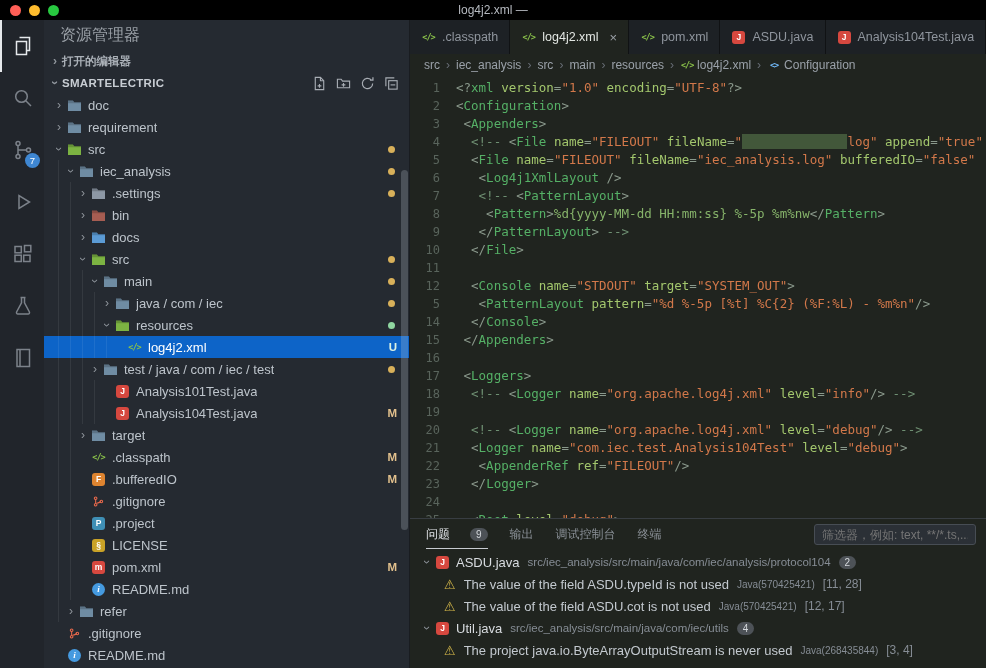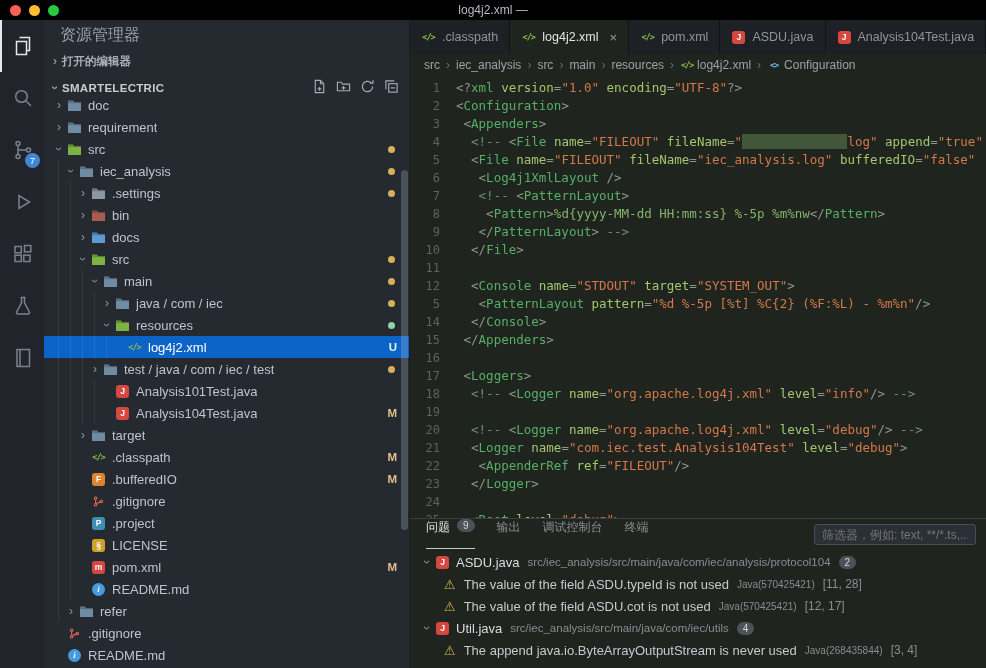--- a/index.html
+++ b/index.html
@@ -12,21 +12,21 @@
 .wtitle{position:absolute;left:0;right:0;text-align:center;font-size:12px;color:#b6bac0;pointer-events:none}
 .main{flex:1;display:flex;min-height:0}
 .activitybar{width:44px;background:#21252b;flex:none;display:flex;flex-direction:column}
 .ab-item{height:52px;display:flex;align-items:center;justify-content:center;position:relative;color:#7c828a;border-left:2px solid transparent}
 .ab-item.active{color:#e6e9ec;border-left-color:#e6e9ec}
 .ab-item svg{width:24px;height:24px;display:block}
 .ab-badge{position:absolute;right:4px;bottom:8px;min-width:15px;height:15px;border-radius:8px;background:var(--scm-badge);color:#fff;font-size:9.5px;display:flex;align-items:center;justify-content:center;padding:0 3px}
 .sidebar{width:366px;background:#252a31;flex:none;position:relative;overflow:hidden;border-right:1px solid #191c20}
 .sb-title{height:30px;line-height:30px;padding-left:16px;font-size:16px;color:#9aa0a7}
 .sb-section{height:22px;display:flex;align-items:center;font-size:11.5px;font-weight:bold;color:#abb1b8;padding-left:4px}
-.sb-workspace{height:22px;display:flex;align-items:flex-end;font-size:11.5px;font-weight:bold;color:#c8cdd3;letter-spacing:.3px;padding-left:4px}
+.sb-workspace{height:22px;display:flex;align-items:center;font-size:11.5px;font-weight:bold;color:#c8cdd3;letter-spacing:.3px;padding-left:4px}
 .ws-actions{margin-left:auto;display:flex;gap:9px;margin-right:10px;color:#a8adb4;align-items:center}
 .ws-actions svg{width:15px;height:15px;display:block}
 .chev{display:inline-block;width:14px;flex:none;text-align:center;color:#8f959c;font-size:12px;line-height:1}
 .chev.down{transform:rotate(90deg)}
 .chev.blank{visibility:hidden}
 .tree{position:relative}
 .trow{height:22px;display:flex;align-items:center;padding-left:8px;font-size:13px;color:#bdc4cb;white-space:nowrap}
 .trow.sel{background:var(--selection);color:#fff}
 .ind{display:inline-block;width:12px;height:22px;flex:none;background:linear-gradient(to right,transparent 6px,rgba(255,255,255,.07) 6px,rgba(255,255,255,.07) 7px,transparent 7px)}
 .iwrap{width:17px;flex:none;display:inline-flex;align-items:center;justify-content:center;margin-right:5px}
@@ -58,21 +58,21 @@
 .tk-punc{color:#8a998c}
 .tk-tag{color:#55b066}
 .tk-attr{color:#a3c76d}
 .tk-str{color:#d2784a}
 .tk-comment{color:#6e8f72}
 .tk-pattern{color:#86b36a}
 .tk-text{color:#c6cec6}
 .tk-hl{background:rgba(108,150,92,.45)}
 .panel{height:150px;flex:none;border-top:1px solid #383d42;display:flex;flex-direction:column;position:relative;background:#20241f}
 .panel-tabs{height:30px;display:flex;align-items:center;gap:22px;padding-left:16px;font-size:12px;color:#8a9097;flex:none}
-.ptab{display:flex;align-items:flex-start;gap:7px;height:100%}
+.ptab{display:flex;align-items:center;gap:20px;height:100%}
 .ptab.active{color:#e3e6ea;box-shadow:inset 0 -1px 0 #c8ccd1}
 .pbadge{background:#4d5257;color:#d4d8dc;font-size:10px;border-radius:8px;padding:1px 6px;font-weight:normal}
 .pfilter{position:absolute;right:10px;top:5px;width:162px;height:21px;background:#2b3036;border:1px solid #474d54;border-radius:3px;color:#b6bcc3;font-size:12px;padding:0 7px;outline:none;font-family:"Liberation Sans",sans-serif}
 .problems{flex:1;overflow:hidden;padding-top:2px}
 .prow{height:22px;display:flex;align-items:center;font-size:13px;color:#c3c9cf;white-space:nowrap}
 .prow.file{padding-left:10px}
 .prow.issue{padding-left:34px}
 .pname{color:#d8dce0}
 .ppath{color:#868d95;font-size:11.5px;margin-left:8px}
 .pcount{margin-left:8px}
@@ -710,21 +710,21 @@
               <span class="chev down">›</span>
               <span class="iwrap">
                 <span class="fi-sq bg-java">J</span>
               </span>
               <span class="pname">Util.java</span>
               <span class="ppath">src/iec_analysis/src/main/java/com/iec/utils</span>
               <span class="pbadge pcount">4</span>
             </div>
             <div class="prow issue">
               <span class="warn">⚠</span>
-              <span>The append java.io.ByteArrayOutputStream is never used</span>
+              <span>The project java.io.ByteArrayOutputStream is never used</span>
               <span class="psource">Java(268435844)</span>
               <span class="ppos">[3, 4]</span>
             </div>
           </div>
       </div>
     </div>
   </div>
 </div>
 
 </body></html>

